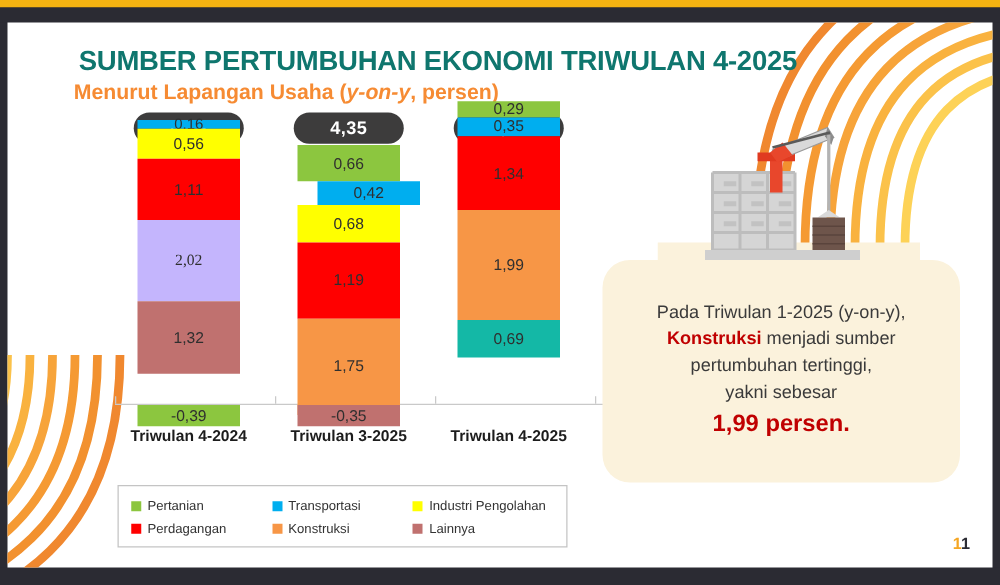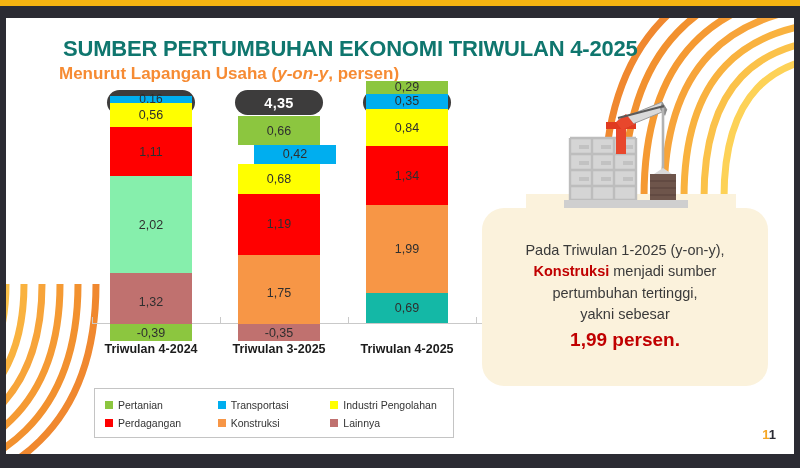--- a/index.html
+++ b/index.html
@@ -156,36 +156,35 @@
       <div id="pills">
           <div class="pill" style="left: 19px;">4,78</div>
           <div class="pill" style="left: 147px;">4,35</div>
           <div class="pill" style="left: 275px;">5,49</div>
         </div>
       <div id="bars">
           <div class="bar-col" style="left: 22px; top: 5.52px;">
             <div class="seg small" style="height: 7.04px; background: rgb(0, 174, 239);">0,16</div>
             <div class="seg" style="height: 24.64px; background: rgb(255, 255, 0);">0,56</div>
             <div class="seg" style="height: 48.84px; background: rgb(255, 0, 0);">1,11</div>
-            <div class="seg" style="height: 97px; background: #86efac;">2,02</div>
+            <div class="seg" style="height: 65px; background: #c4b5fd; font-family: Liberation Serif, serif;">2,02</div>
             <div class="seg" style="height: 58.08px; background: rgb(192, 113, 111);">1,32</div>
           </div>
           <div class="seg-neg" style="left: 22px; top: 234px; background: rgb(140, 198, 63);">-0,39</div>
           <div class="bar-col" style="left: 150px; top: 26.2px;">
             <div class="seg" style="height: 29.04px; background: rgb(140, 198, 63);">0,66</div>
             <div class="seg" style="height: 18.48px; background: rgb(0, 174, 239); margin-left: 16px;">0,42</div>
             <div class="seg" style="height: 29.92px; background: rgb(255, 255, 0);">0,68</div>
             <div class="seg" style="height: 61px; background: rgb(255, 0, 0);">1,19</div>
             <div class="seg" style="height: 77px; background: rgb(247, 150, 70);">1,75</div>
           </div>
           <div class="seg-neg" style="left: 150px; top: 234px; background: rgb(192, 113, 111);">-0,35</div>
           <div class="bar-col" style="left: 278px; top: -9px;">
             <div class="seg" style="height: 12.76px; background: rgb(140, 198, 63);">0,29</div>
             <div class="seg" style="height: 15.4px; background: rgb(0, 174, 239);">0,35</div>
-            <div class="seg" style="height: 36.96px; background: rgb(255, 255, 0);">0,84</div>
             <div class="seg" style="height: 58.96px; background: rgb(255, 0, 0);">1,34</div>
             <div class="seg" style="height: 87.56px; background: rgb(247, 150, 70);">1,99</div>
             <div class="seg" style="height: 30.36px; background: #14b8a6;">0,69</div>
           </div>
         </div>
       <div id="cats">
           <div class="cat-label" style="left: 3px;">Triwulan 4-2024</div>
           <div class="cat-label" style="left: 131px;">Triwulan 3-2025</div>
           <div class="cat-label" style="left: 259px;">Triwulan 4-2025</div>
         </div>

